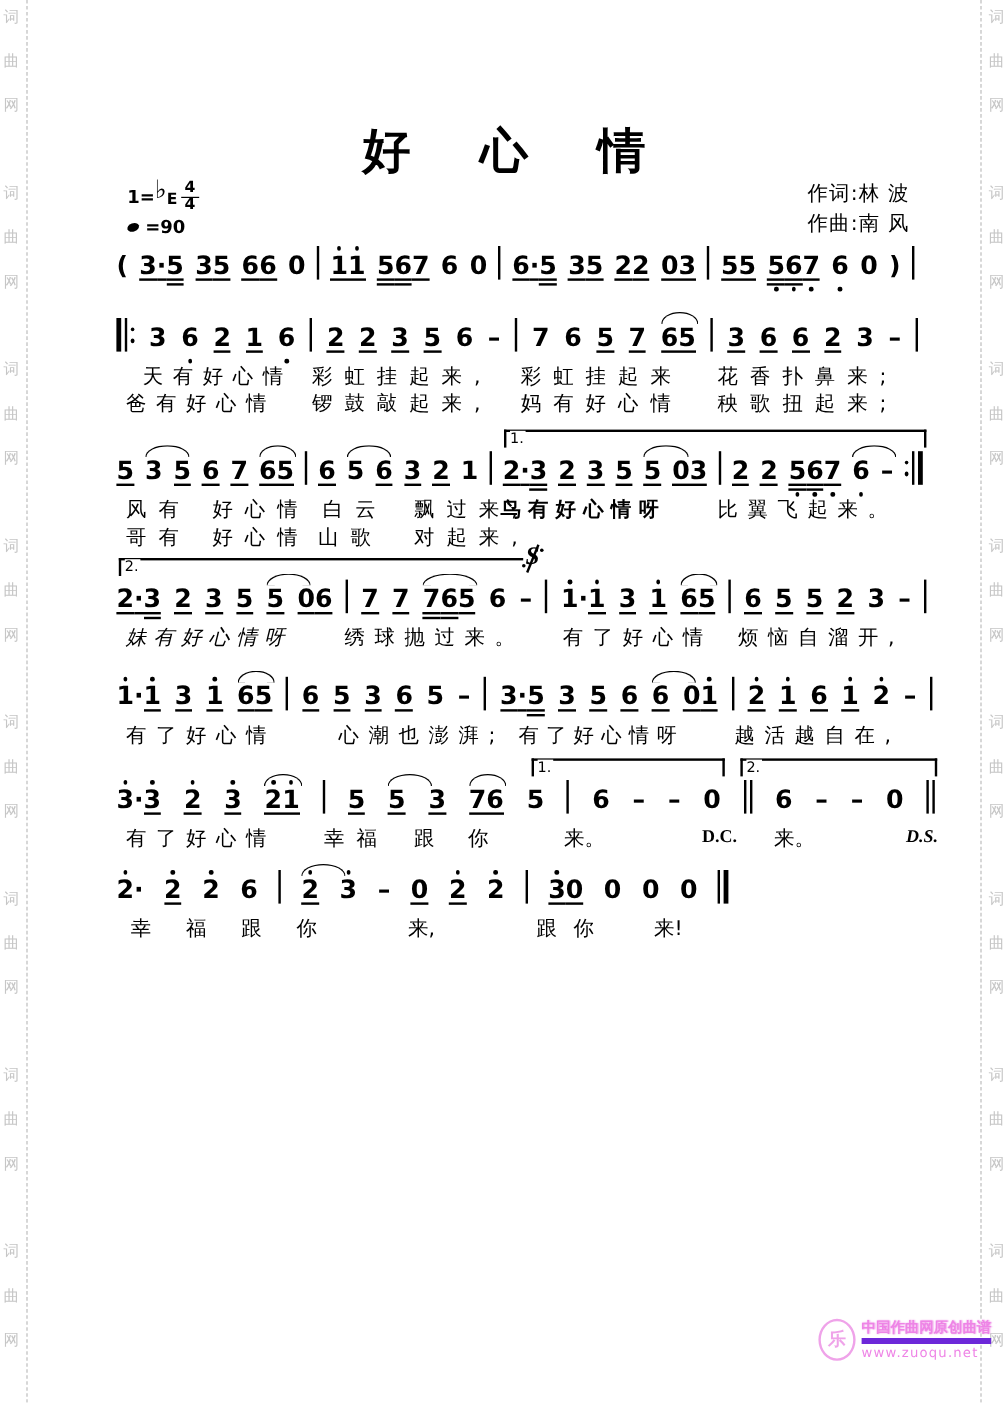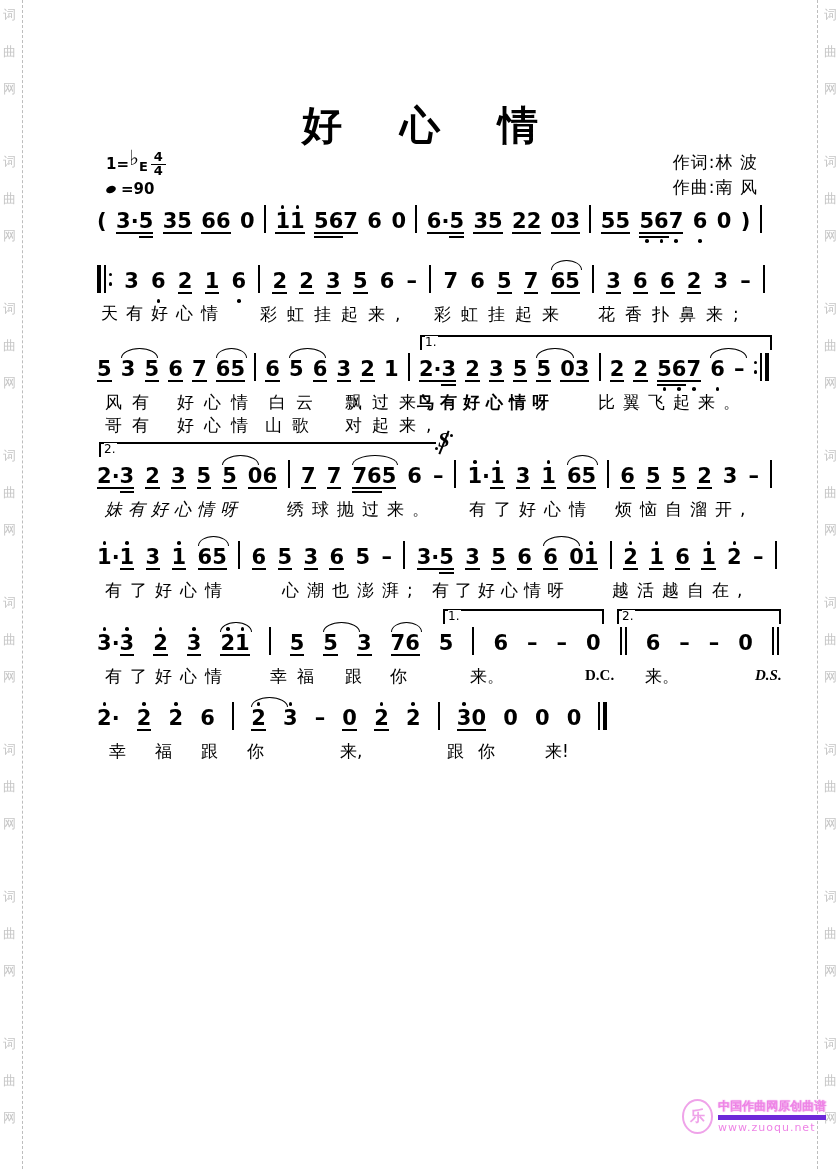--- a/index.html
+++ b/index.html
@@ -592,24 +592,30 @@
             <span class="cc">
               <span class="du"></span>
               <span class="ch">–</span>
               <span class="ul"></span>
               <span class="dd"></span>
             </span>
           </span>
           <div class="bar"></div>
         </div>
         <div class="lyr">
-          <span class="lyrseg" style="left: 4px; letter-spacing: 8px; font-family: Liberation Serif, serif;">天有好心情</span>
+          <span class="lyrseg" style="left: 22px; letter-spacing: 8px;">天有好心情</span>
           <span class="lyrseg" style="left: 163px; letter-spacing: 10px;">彩虹挂起来,</span>
           <span class="lyrseg" style="left: 337px; letter-spacing: 10px;">彩虹挂起来</span>
           <span class="lyrseg" style="left: 501px; letter-spacing: 10px;">花香扑鼻来;</span>
+        </div>
+        <div class="lyr">
+          <span class="lyrseg" style="left: 8px; letter-spacing: 8px;">爸有好心情</span>
+          <span class="lyrseg" style="left: 163px; letter-spacing: 10px;">锣鼓敲起来,</span>
+          <span class="lyrseg" style="left: 337px; letter-spacing: 10px;">妈有好心情</span>
+          <span class="lyrseg" style="left: 501px; letter-spacing: 10px;">秧歌扭起来;</span>
         </div>
       </div>
       <div class="system" style="margin-top: 6px;">
         <div class="sys-top" style="width: 672px;">
           <div class="volta" style="left: 323px; width: 348px;">
             <span class="vlabel">1.</span>
           </div>
         </div>
         <div class="notes" style="width: 672px;">
           <span class="tok">

